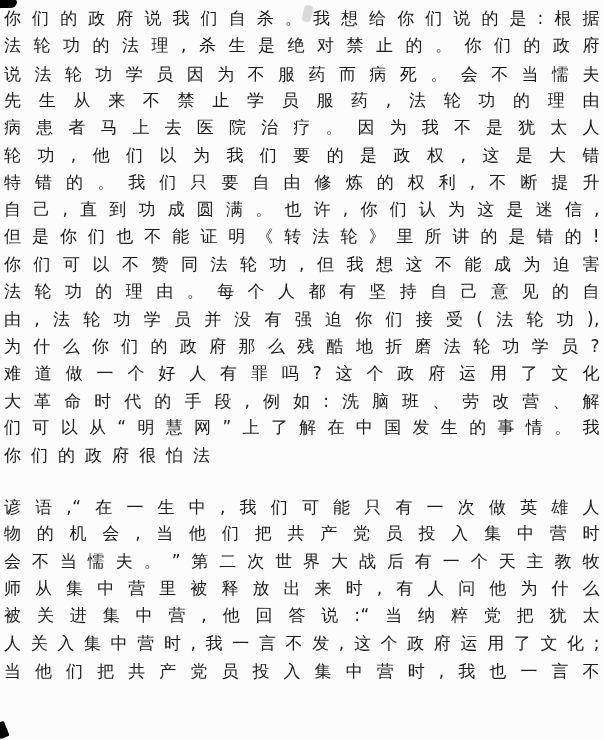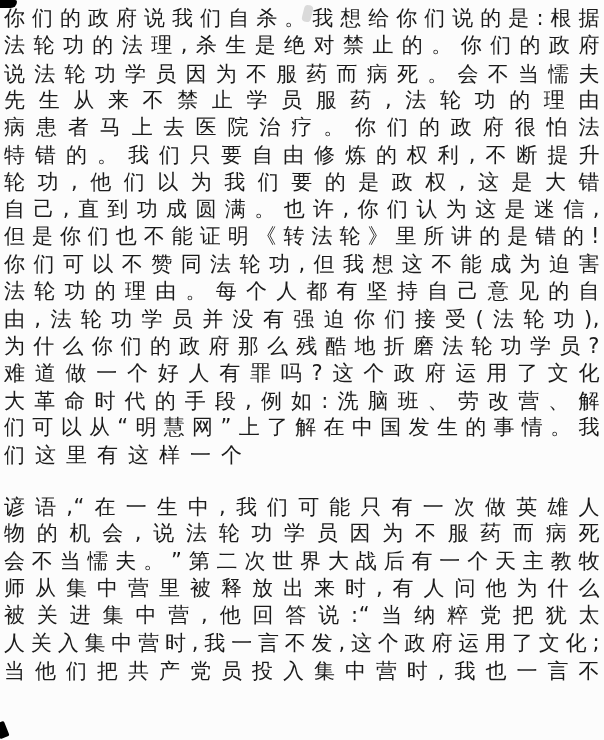--- a/index.html
+++ b/index.html
@@ -17,21 +17,21 @@
   }
   .text-block {
     position: absolute;
     top: 5px;
     left: 4px;
     width: 596px;
   }
   .line {
     margin: 0;
     padding: 0;
-    font-size: 21px;
+    font-size: 17px;
     line-height: 27.3px;
     height: 27.3px;
     color: #1b1b1b;
     text-align: justify;
     text-align-last: justify;
     white-space: nowrap;
     letter-spacing: 0.5px;
     font-weight: 500;
   }
   
@@ -82,35 +82,35 @@
 
   <div class="artifact top-left"></div>
   <div class="artifact smudge"></div>
   <div class="artifact bottom-left"></div>
 
   <div class="text-block">
     <p class="line">你们的政府说我们自杀。我想给你们说的是:根据</p>
     <p class="line">法轮功的法理,杀生是绝对禁止的。你们的政府</p>
     <p class="line">说法轮功学员因为不服药而病死。会不当懦夫</p>
     <p class="line">先生从来不禁止学员服药,法轮功的理由</p>
-    <p class="line">病患者马上去医院治疗。你们的政府很怕法</p>
+    <p class="line">病患者马上去医院治疗。因为我不是犹太人</p>
+    <p class="line">轮功,他们以为我们要的是政权,这是大错</p>
     <p class="line">特错的。我们只要自由修炼的权利,不断提升</p>
-    <p class="line">轮功,他们以为我们要的是政权,这是大错</p>
     <p class="line">自己,直到功成圆满。也许,你们认为这是迷信,</p>
     <p class="line">但是你们也不能证明《转法轮》里所讲的是错的!</p>
     <p class="line">你们可以不赞同法轮功,但我想这不能成为迫害</p>
     <p class="line">法轮功的理由。每个人都有坚持自己意见的自</p>
     <p class="line">由,法轮功学员并没有强迫你们接受(法轮功),</p>
     <p class="line">为什么你们的政府那么残酷地折磨法轮功学员?</p>
     <p class="line">难道做一个好人有罪吗?这个政府运用了文化</p>
     <p class="line">大革命时代的手段,例如:洗脑班、劳改营、解</p>
     <p class="line">们可以从“明慧网”上了解在中国发生的事情。我</p>
-    <p class="line short">们这里有这样一个</p>
+    <p class="line short">你们的政府很怕法</p>
     <p class="line para-start">谚语,“在一生中,我们可能只有一次做英雄人</p>
-    <p class="line">物的机会,说法轮功学员因为不服药而病死</p>
+    <p class="line">物的机会,当他们把共产党员投入集中营时</p>
     <p class="line">会不当懦夫。”第二次世界大战后有一个天主教牧</p>
     <p class="line">师从集中营里被释放出来时,有人问他为什么</p>
     <p class="line">被关进集中营,他回答说:“当纳粹党把犹太</p>
     <p class="line">人关入集中营时,我一言不发,这个政府运用了文化;</p>
     <p class="line">当他们把共产党员投入集中营时,我也一言不</p>
   </div>
 
 </div>
 
 </body></html>

